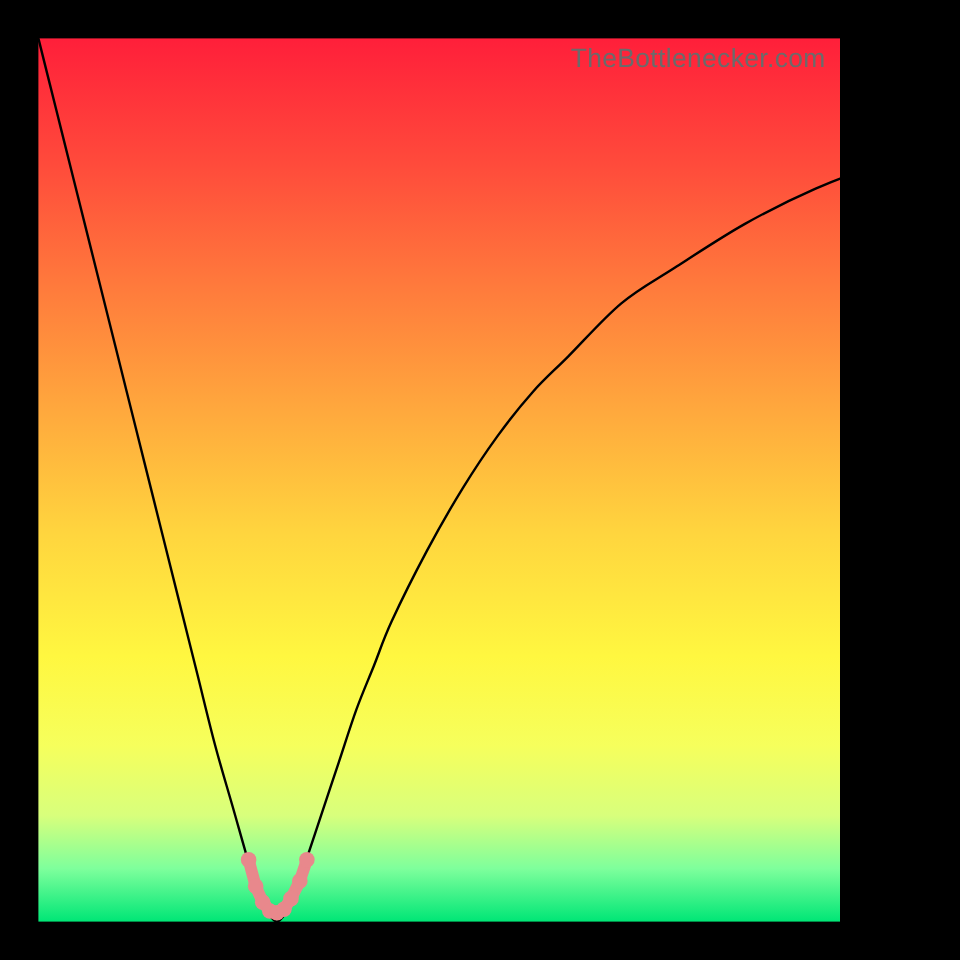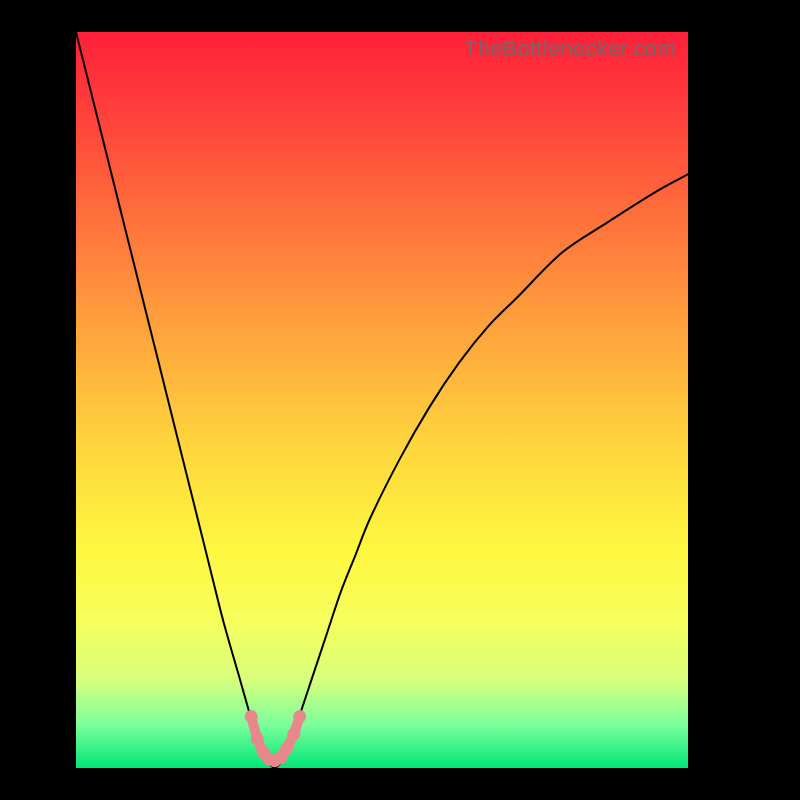--- a/index.html
+++ b/index.html
@@ -14,34 +14,33 @@
   .canvas {
     position: relative;
     width: 800px;
     height: 800px;
     background: #000;
   }
   .plot-area {
     position: absolute;
     left: 32px;
     top: 32px;
-    width: 612px;
+    width: 668px;
     height: 736px;
     background: linear-gradient(to bottom,
       #ff1f3a 0%,
       #ff4a3b 14%,
       #ff7a3c 28%,
       #ffa83d 42%,
       #ffd53e 56%,
       #fff740 70%,
       #f6ff5c 80%,
       #d8ff7c 88%,
       #7eff9c 94%,
       #00e676 100%);
-    margin-left: 44px;
   }
   .watermark {
     position: absolute;
     top: 4px;
     right: 12px;
     font-size: 22px;
     color: #6b6b6b;
     letter-spacing: 0.3px;
     user-select: none;
   }

